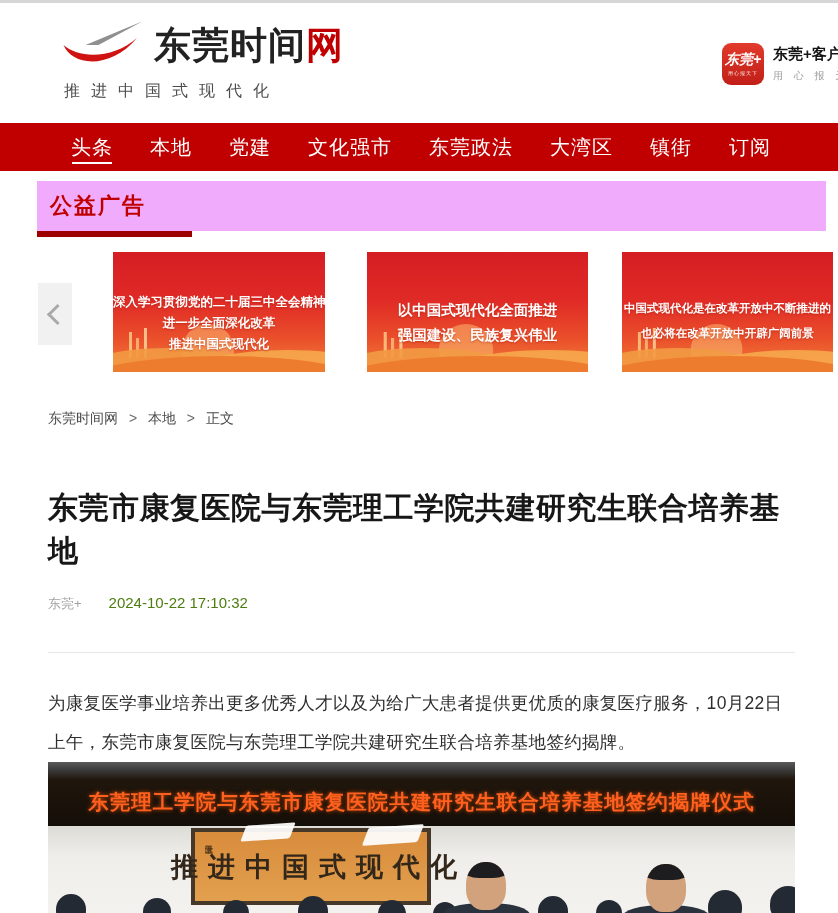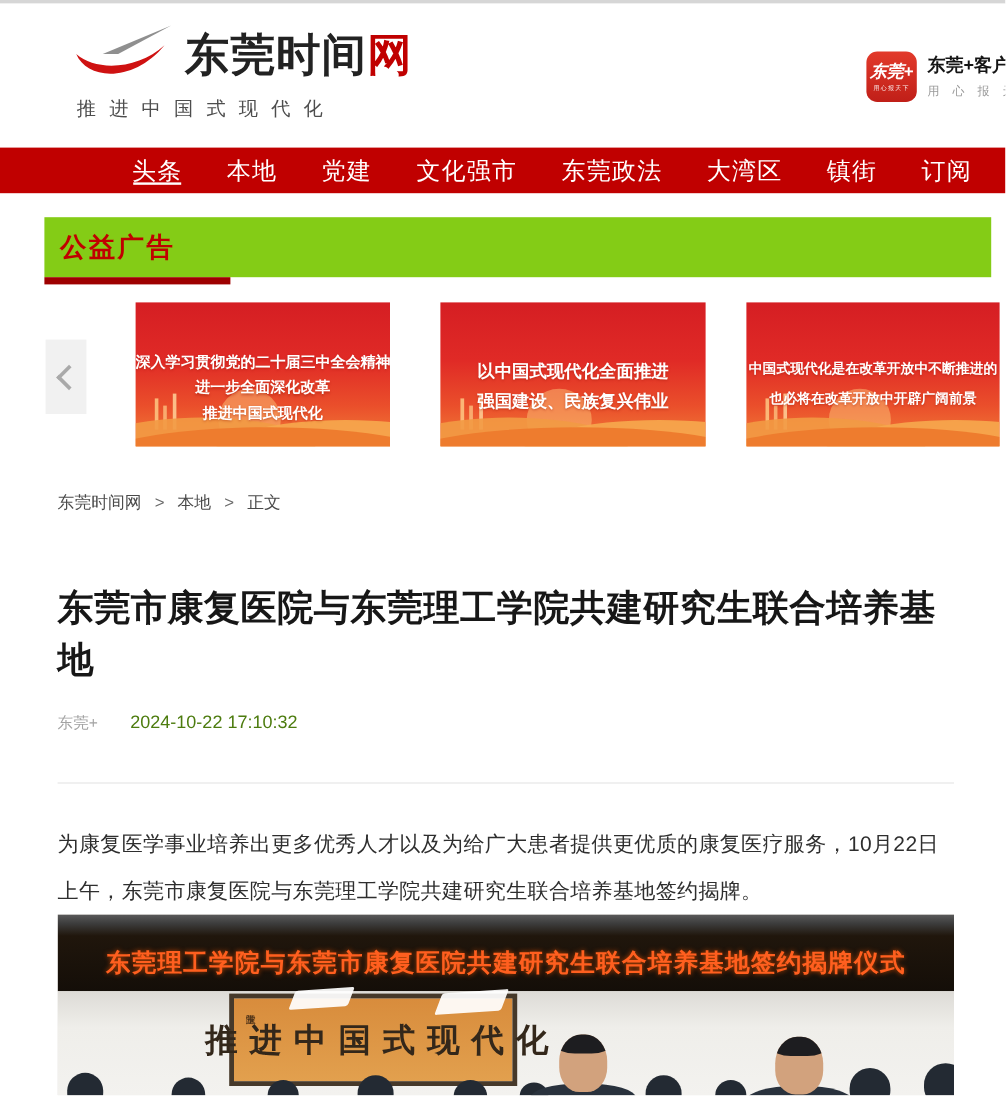--- a/index.html
+++ b/index.html
@@ -18,27 +18,27 @@
   
   .badge{position:absolute;left:722px;top:40px;display:flex;align-items:center;}
   .badge-icon{width:42px;height:42px;border-radius:9px;background:linear-gradient(180deg,#e23a2b,#c01f18);
               color:#fff;display:flex;flex-direction:column;align-items:center;justify-content:center;flex-shrink:0;}
   .badge-icon .bi-main{font-size:14px;font-weight:800;font-style:italic;line-height:15px;}
   .badge-icon .bi-sub{font-size:5px;letter-spacing:1px;opacity:.9;margin-top:3px;}
   .badge-text{margin-left:9px;white-space:nowrap;}
   .badge-title{font-size:15px;font-weight:700;color:#151515;}
   .badge-slogan{font-size:10px;color:#9a9a9a;letter-spacing:4px;margin-top:5px;}
   
-  .nav{position:absolute;left:0;top:123px;width:100%;height:38px;background:#c00000;
-       display:flex;align-items:stretch;padding-left:110px;box-sizing:border-box;gap:37px;}
+  .nav{position:absolute;left:0;top:123px;width:100%;height:48px;background:#c00000;
+       display:flex;align-items:stretch;padding-left:71px;box-sizing:border-box;gap:37px;}
   .nav-item{position:relative;display:flex;align-items:center;color:#fff;font-size:20px;
             letter-spacing:1px;cursor:pointer;white-space:nowrap;}
   .nav-item.active::after{content:"";position:absolute;left:1px;right:1px;bottom:7px;height:2px;background:#fff;}
   
-  .ad-bar{position:absolute;left:37px;right:12px;top:181px;height:50px;background:#84cc16;}
+  .ad-bar{position:absolute;left:37px;right:12px;top:181px;height:50px;background:#f0abfc;}
   .ad-tab{position:absolute;left:13px;top:0;height:50px;line-height:50px;font-size:22px;font-weight:700;
           color:#c00000;letter-spacing:2px;cursor:pointer;}
   .ad-underline{position:absolute;left:37px;top:231px;width:155px;height:6px;background:#9e0000;}
   .carousel-prev{position:absolute;left:38px;top:283px;width:34px;height:62px;background:#f1f1f1;border:none;
                  cursor:pointer;display:flex;align-items:center;justify-content:center;padding:0;}
   .chevron-left{width:12px;height:12px;border-left:3px solid #a9a9a9;border-bottom:3px solid #a9a9a9;
                 transform:rotate(45deg);margin-left:4px;}
   .banner{position:absolute;top:252px;height:120px;overflow:hidden;cursor:pointer;
           background:linear-gradient(180deg,#d51e23 0%,#e02a26 40%,#ea4f2b 72%,#f28038 100%);}
   .banner.b1{left:113px;width:212px;}

